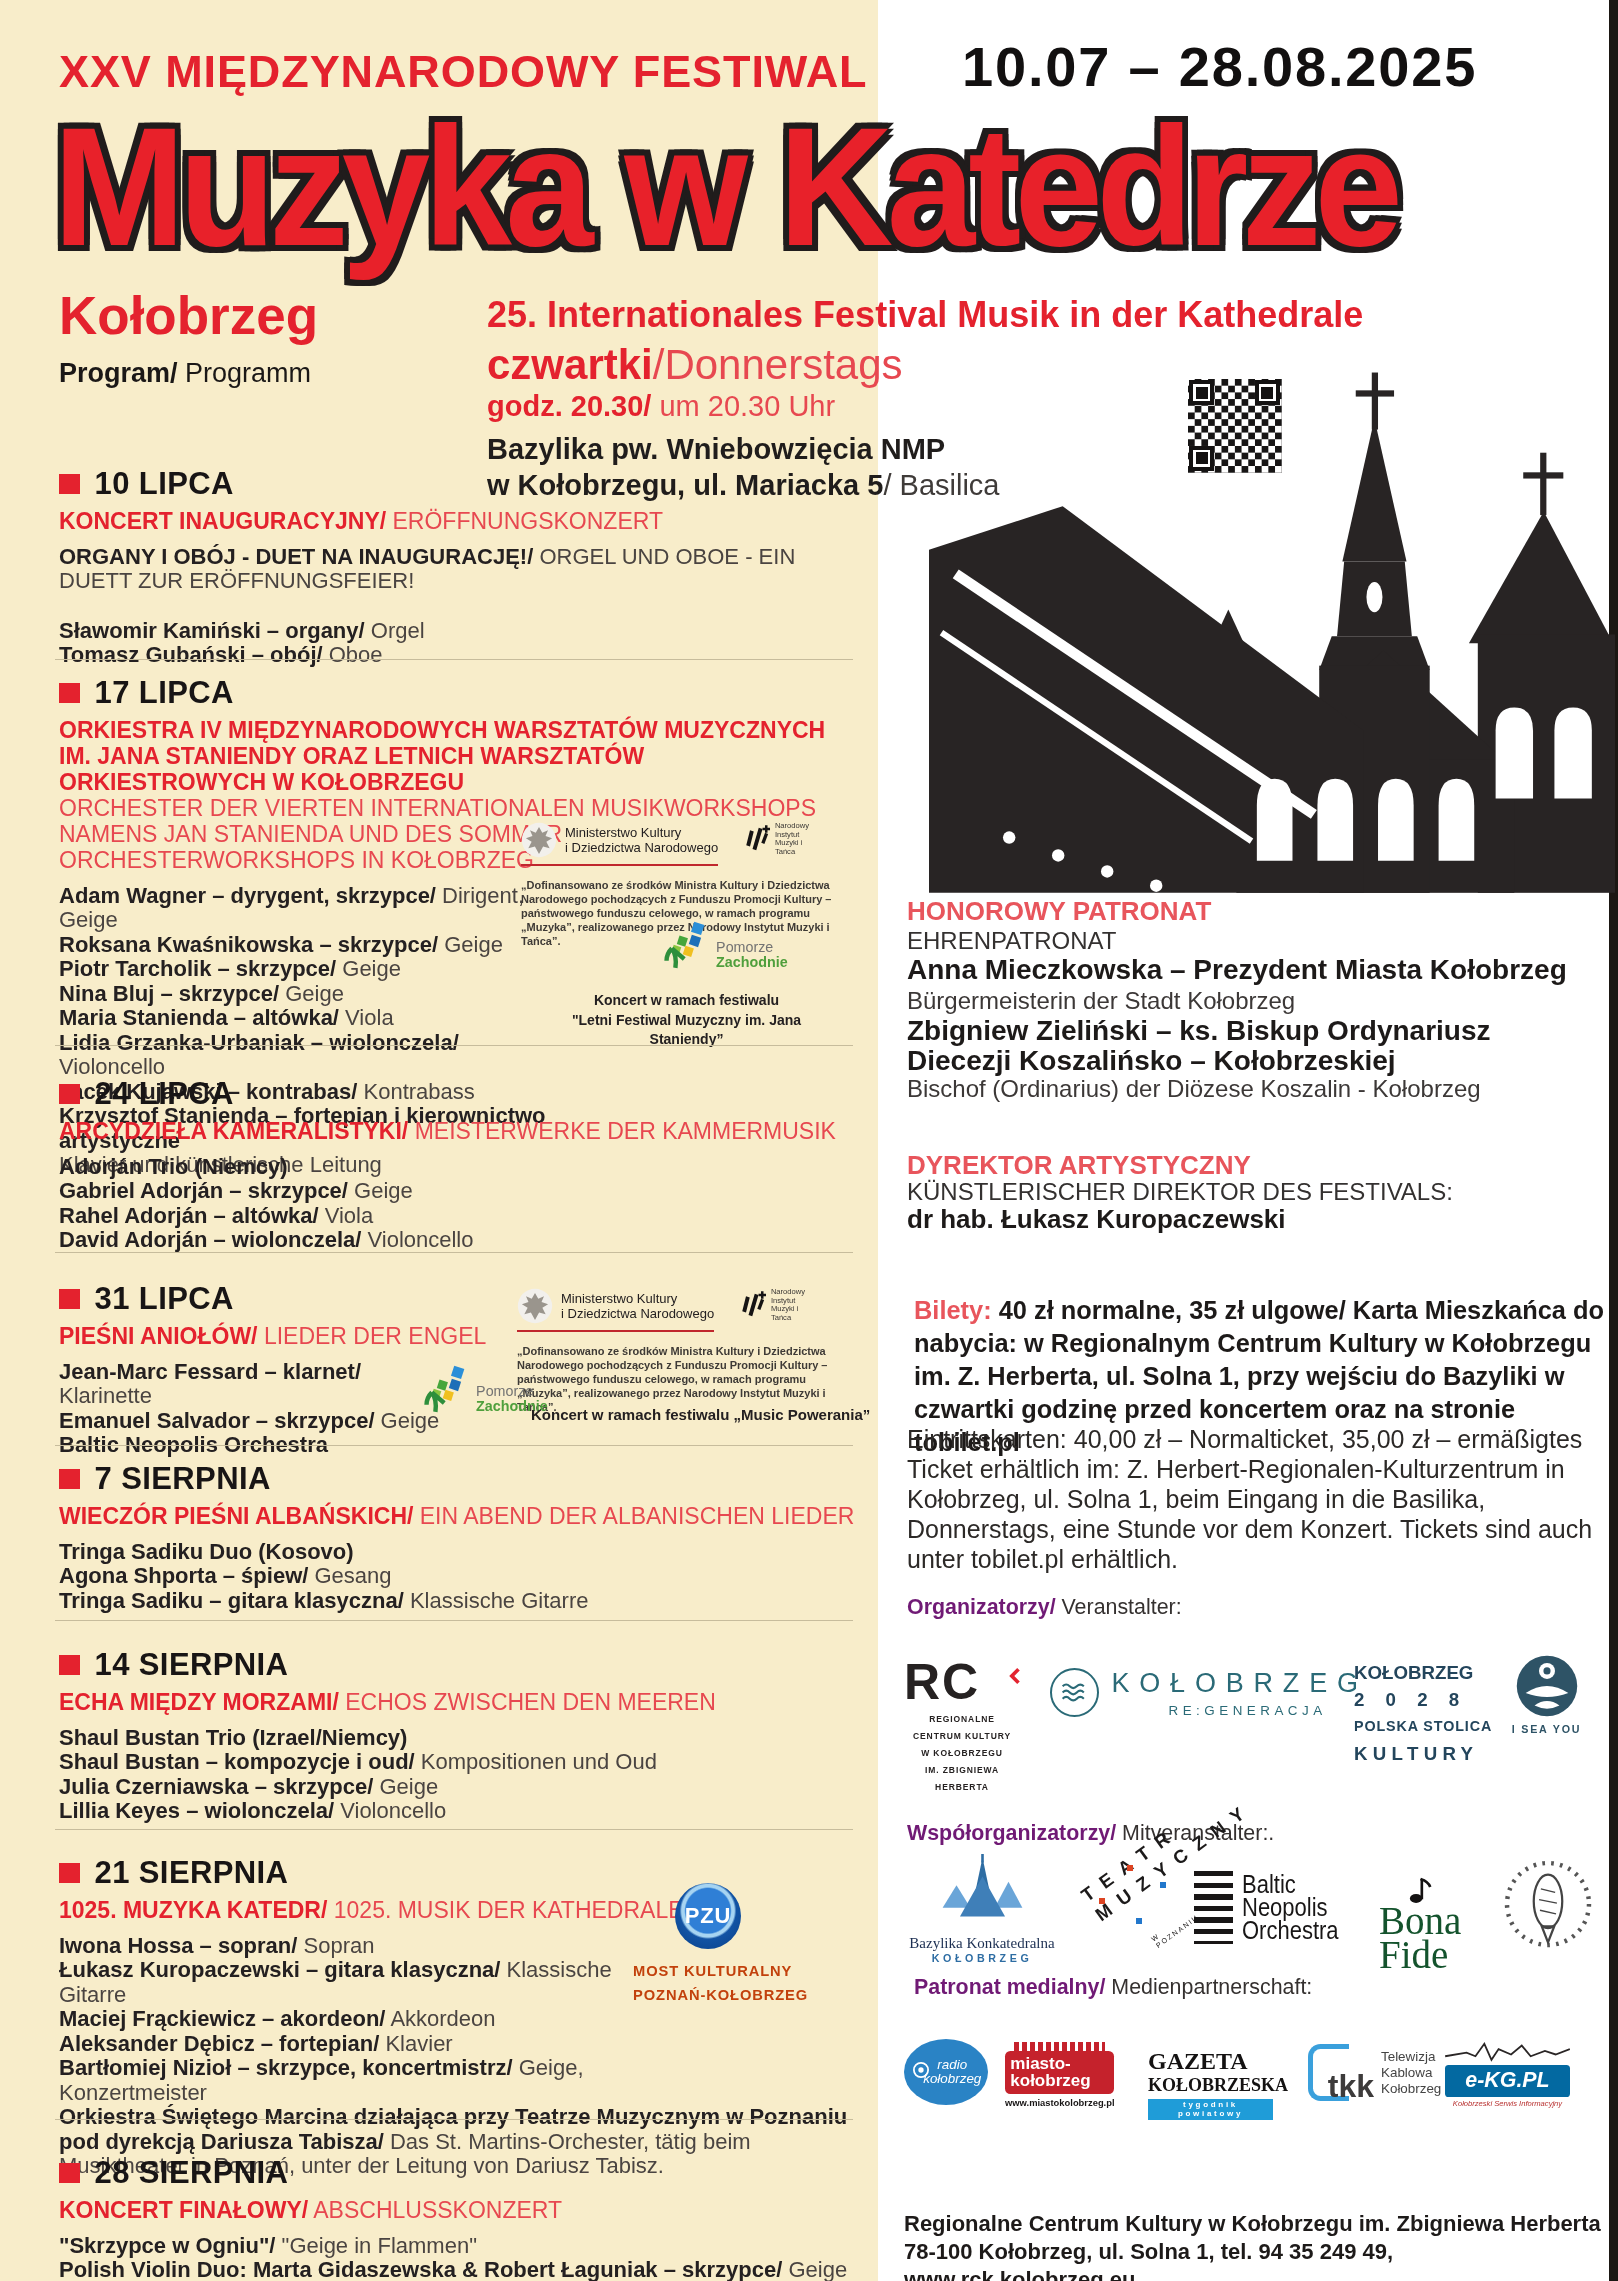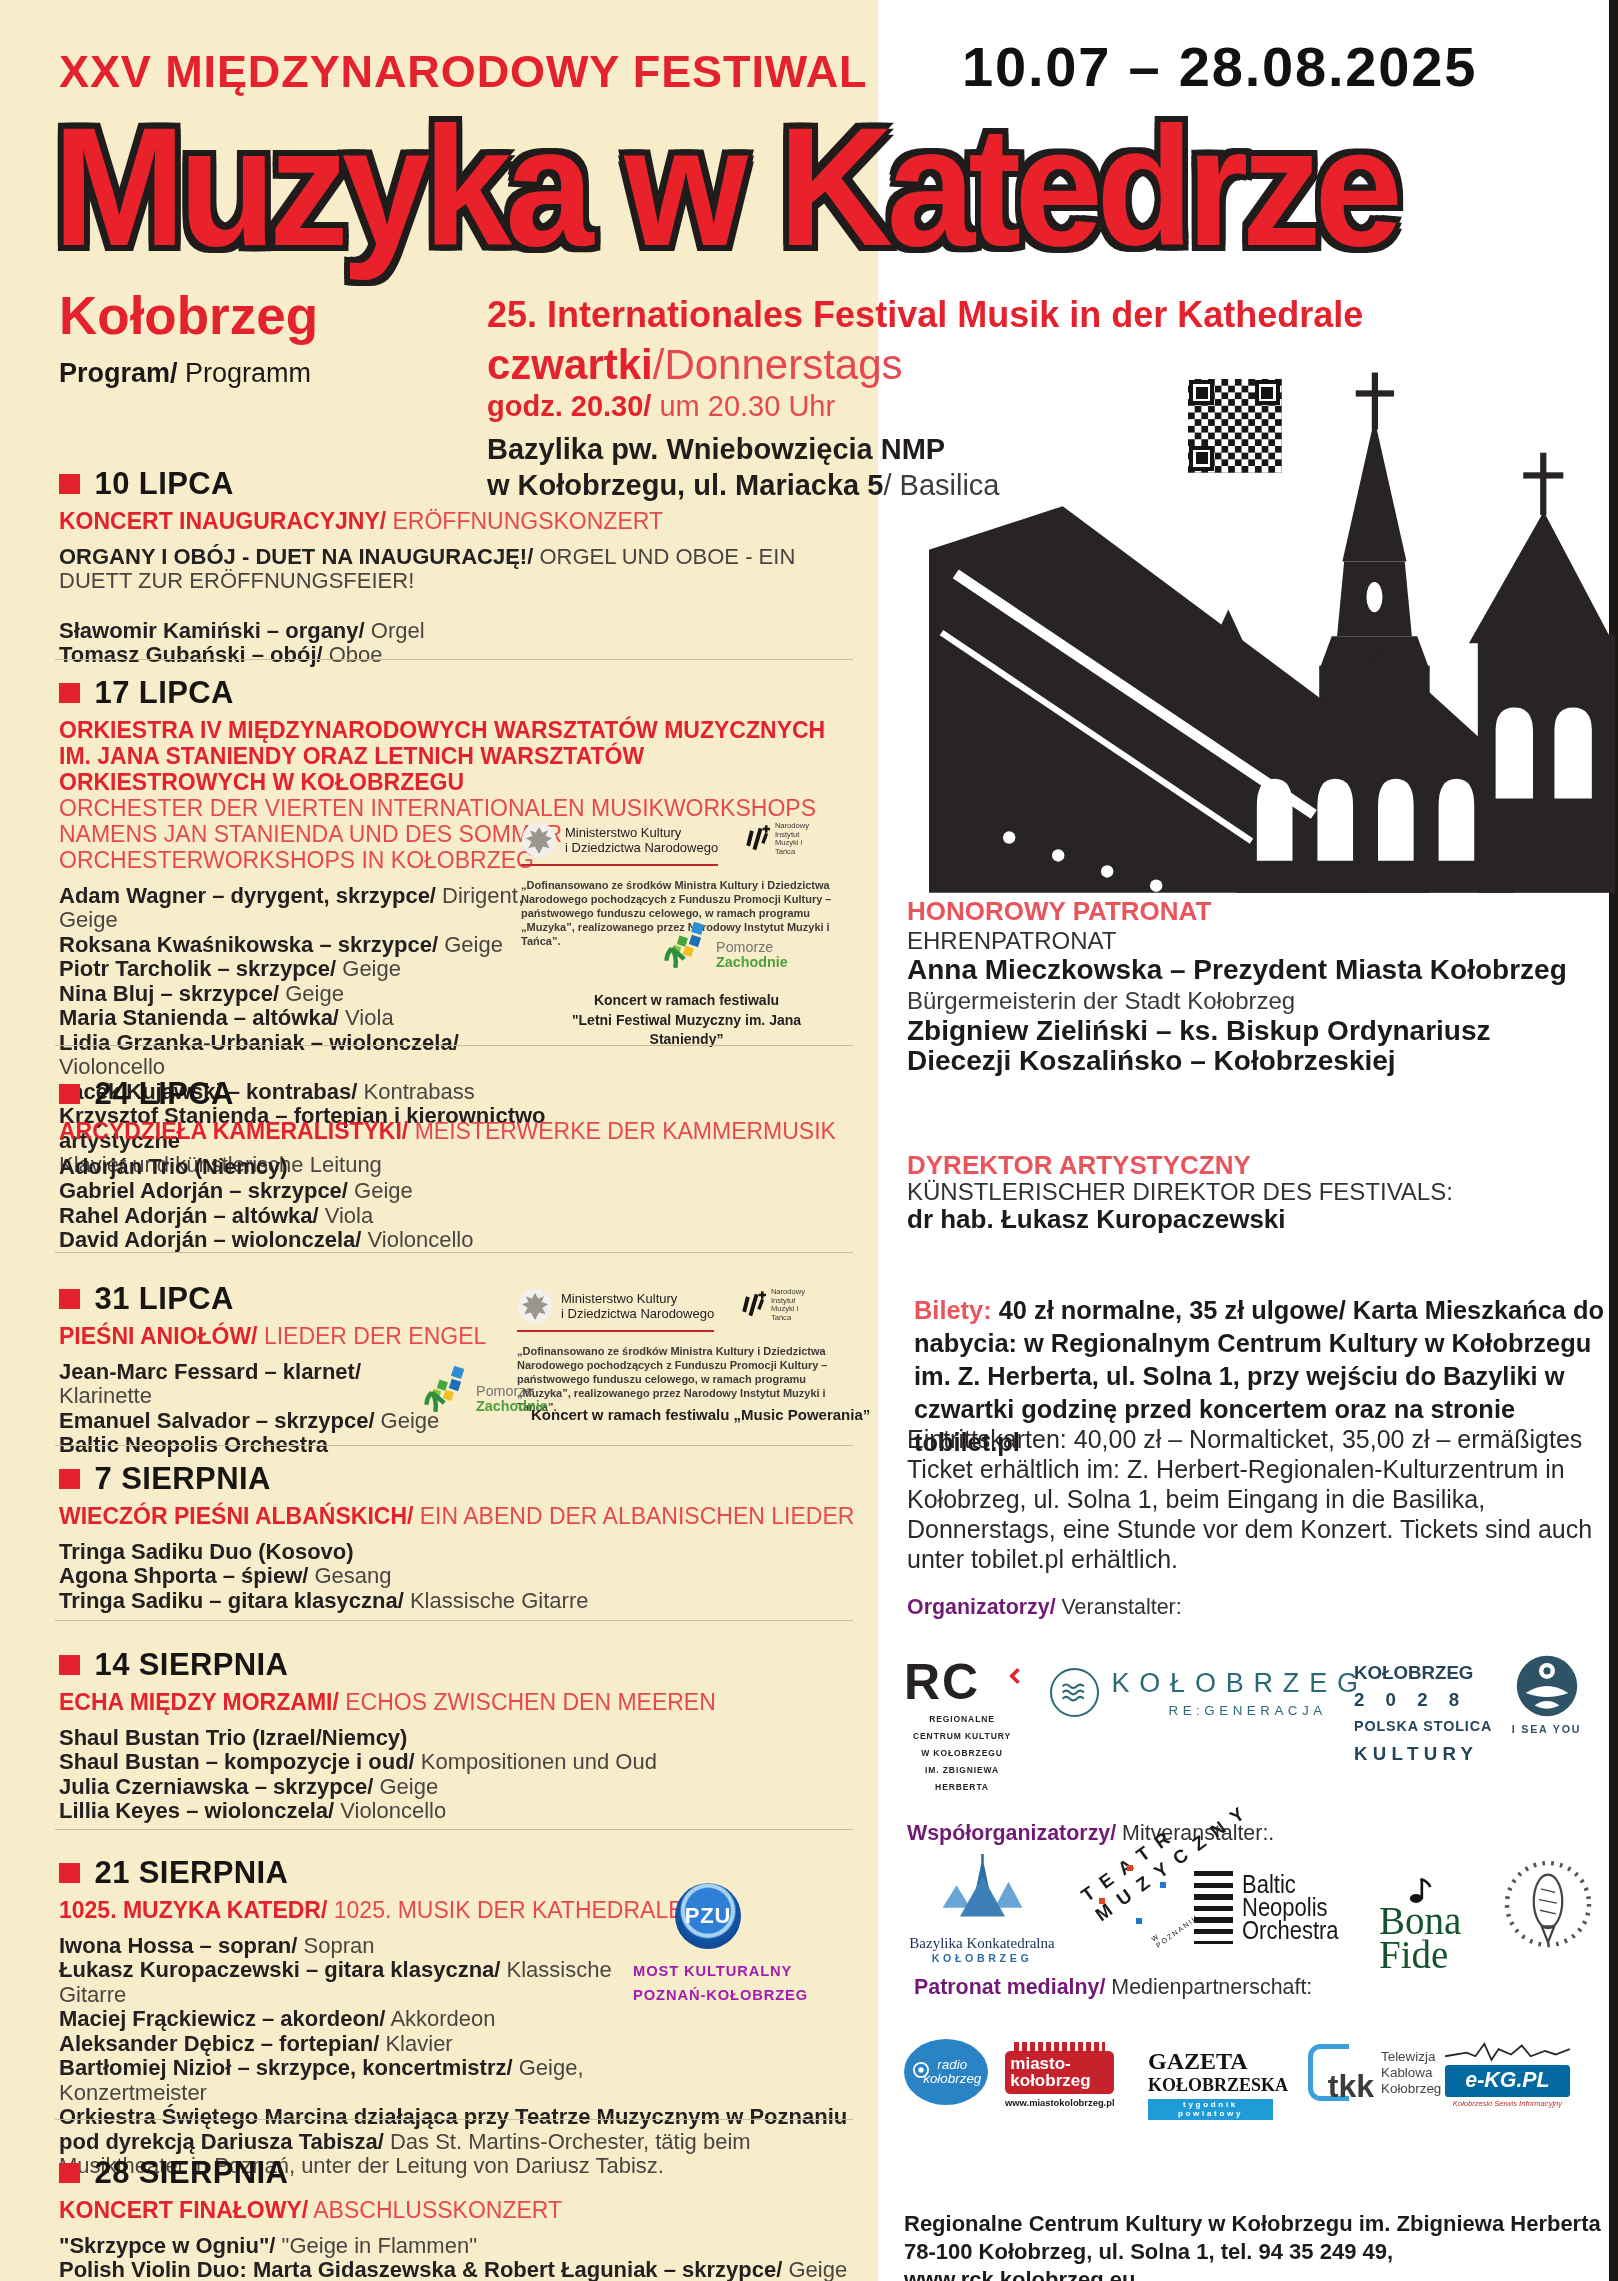--- a/index.html
+++ b/index.html
@@ -55,21 +55,21 @@
   .pom{display:flex;align-items:flex-end;gap:7.1px;}
   .pomtxt .g{font-size:14.3px;color:#737373;line-height:15px;}
   .pomtxt .z{font-size:14.3px;font-weight:bold;color:#4f9f3c;line-height:15px;}
   .note1{text-align:center;font-weight:bold;font-size:14px;line-height:19.6px;color:#242021;}
   .note2{font-weight:bold;font-size:15px;color:#242021;}
   .dot{font-size:14.3px;color:#242021;}
   
   .pzu{width:66px;height:66px;border-radius:50%;display:flex;align-items:center;justify-content:center;
        color:#fff;font-weight:bold;font-size:22px;letter-spacing:0.9px;
        background:radial-gradient(circle at 50% 42%, #2f7fd6 0 44%, #a6d4f2 47% 52%, #1253a4 56%, #0a3f86 100%);}
-  .most{font-size:14.7px;font-weight:bold;letter-spacing:0.9px;color:#a21caf;line-height:24px;}
+  .most{font-size:14.7px;font-weight:bold;letter-spacing:0.9px;color:#c2410c;line-height:24px;}
   
   .rlabel{font-size:26px;font-weight:bold;color:#e8555c;}
   .rsub{font-size:24px;color:#343130;}
   .rname{font-size:28px;font-weight:bold;color:#1d1a19;line-height:29px;}
   .rrole{font-size:24px;color:#3c3837;}
   .tickets-pl{left:914px;top:1294px;width:704px;font-size:25.4px;line-height:33px;font-weight:bold;color:#1d1a19;}
   .tickets-pl .lab{color:#e8555c;}
   .tickets-de{left:907px;top:1424px;width:713px;font-size:25px;line-height:30px;color:#2c2927;}
   .grouplab{font-size:21.4px;color:#353130;}
   .grouplab .b2{font-weight:bold;color:#701a75;}
@@ -411,20 +411,21 @@
       <div class="ln"><span class="b2">"Skrzypce w Ogniu"/</span><span> "Geige in Flammen"</span></div>
       <div class="ln"><span class="b2">Polish Violin Duo: Marta Gidaszewska &amp; Robert Łaguniak – skrzypce/</span><span> Geige</span></div>
     </div>
   </div>
 
   <div class="abs rlabel" style="left:907px;top:896px;">HONOROWY PATRONAT</div>
   <div class="abs rsub" style="left:907px;top:927px;">EHRENPATRONAT</div>
   <div class="abs rname" style="left:907px;top:955px;width:677px;">Anna Mieczkowska – Prezydent Miasta Kołobrzeg</div>
   <div class="abs rrole" style="left:907px;top:987px;">Bürgermeisterin der Stadt Kołobrzeg</div>
   <div class="abs rname" style="left:907px;top:1016px;width:642px;line-height:30px;">Zbigniew Zieliński – ks. Biskup Ordynariusz Diecezji Koszalińsko – Kołobrzeskiej</div>
+  <div class="abs rrole" style="left:907px;top:1075px;">Bischof (Ordinarius) der Diözese Koszalin - Kołobrzeg</div>
 
   <div class="abs rlabel" style="left:907px;top:1150px;">DYREKTOR ARTYSTYCZNY</div>
   <div class="abs rsub" style="left:907px;top:1178px;">KÜNSTLERISCHER DIREKTOR DES FESTIVALS:</div>
   <div class="abs rname" style="left:907px;top:1205px;font-size:26px;">dr hab. Łukasz Kuropaczewski</div>
 
   <div class="abs tickets-pl"><span class="lab">Bilety:</span><span> 40 zł normalne, 35 zł ulgowe/ Karta Mieszkańca do nabycia: w Regionalnym Centrum Kultury w Kołobrzegu im. Z. Herberta, ul. Solna 1, przy wejściu do Bazyliki w czwartki godzinę przed koncertem oraz na stronie tobilet.pl</span></div>
   <div class="abs tickets-de">Eintrittskarten: 40,00 zł – Normalticket, 35,00 zł – ermäßigtes Ticket erhältlich im: Z. Herbert-Regionalen-Kulturzentrum in Kołobrzeg, ul. Solna 1, beim Eingang in die Basilika, Donnerstags, eine Stunde vor dem Konzert. Tickets sind auch unter tobilet.pl erhältlich.</div>
 
   <div class="abs grouplab" style="left:907px;top:1595px;"><span class="b2 bold">Organizatorzy/</span><span> Veranstalter:</span></div>
 

